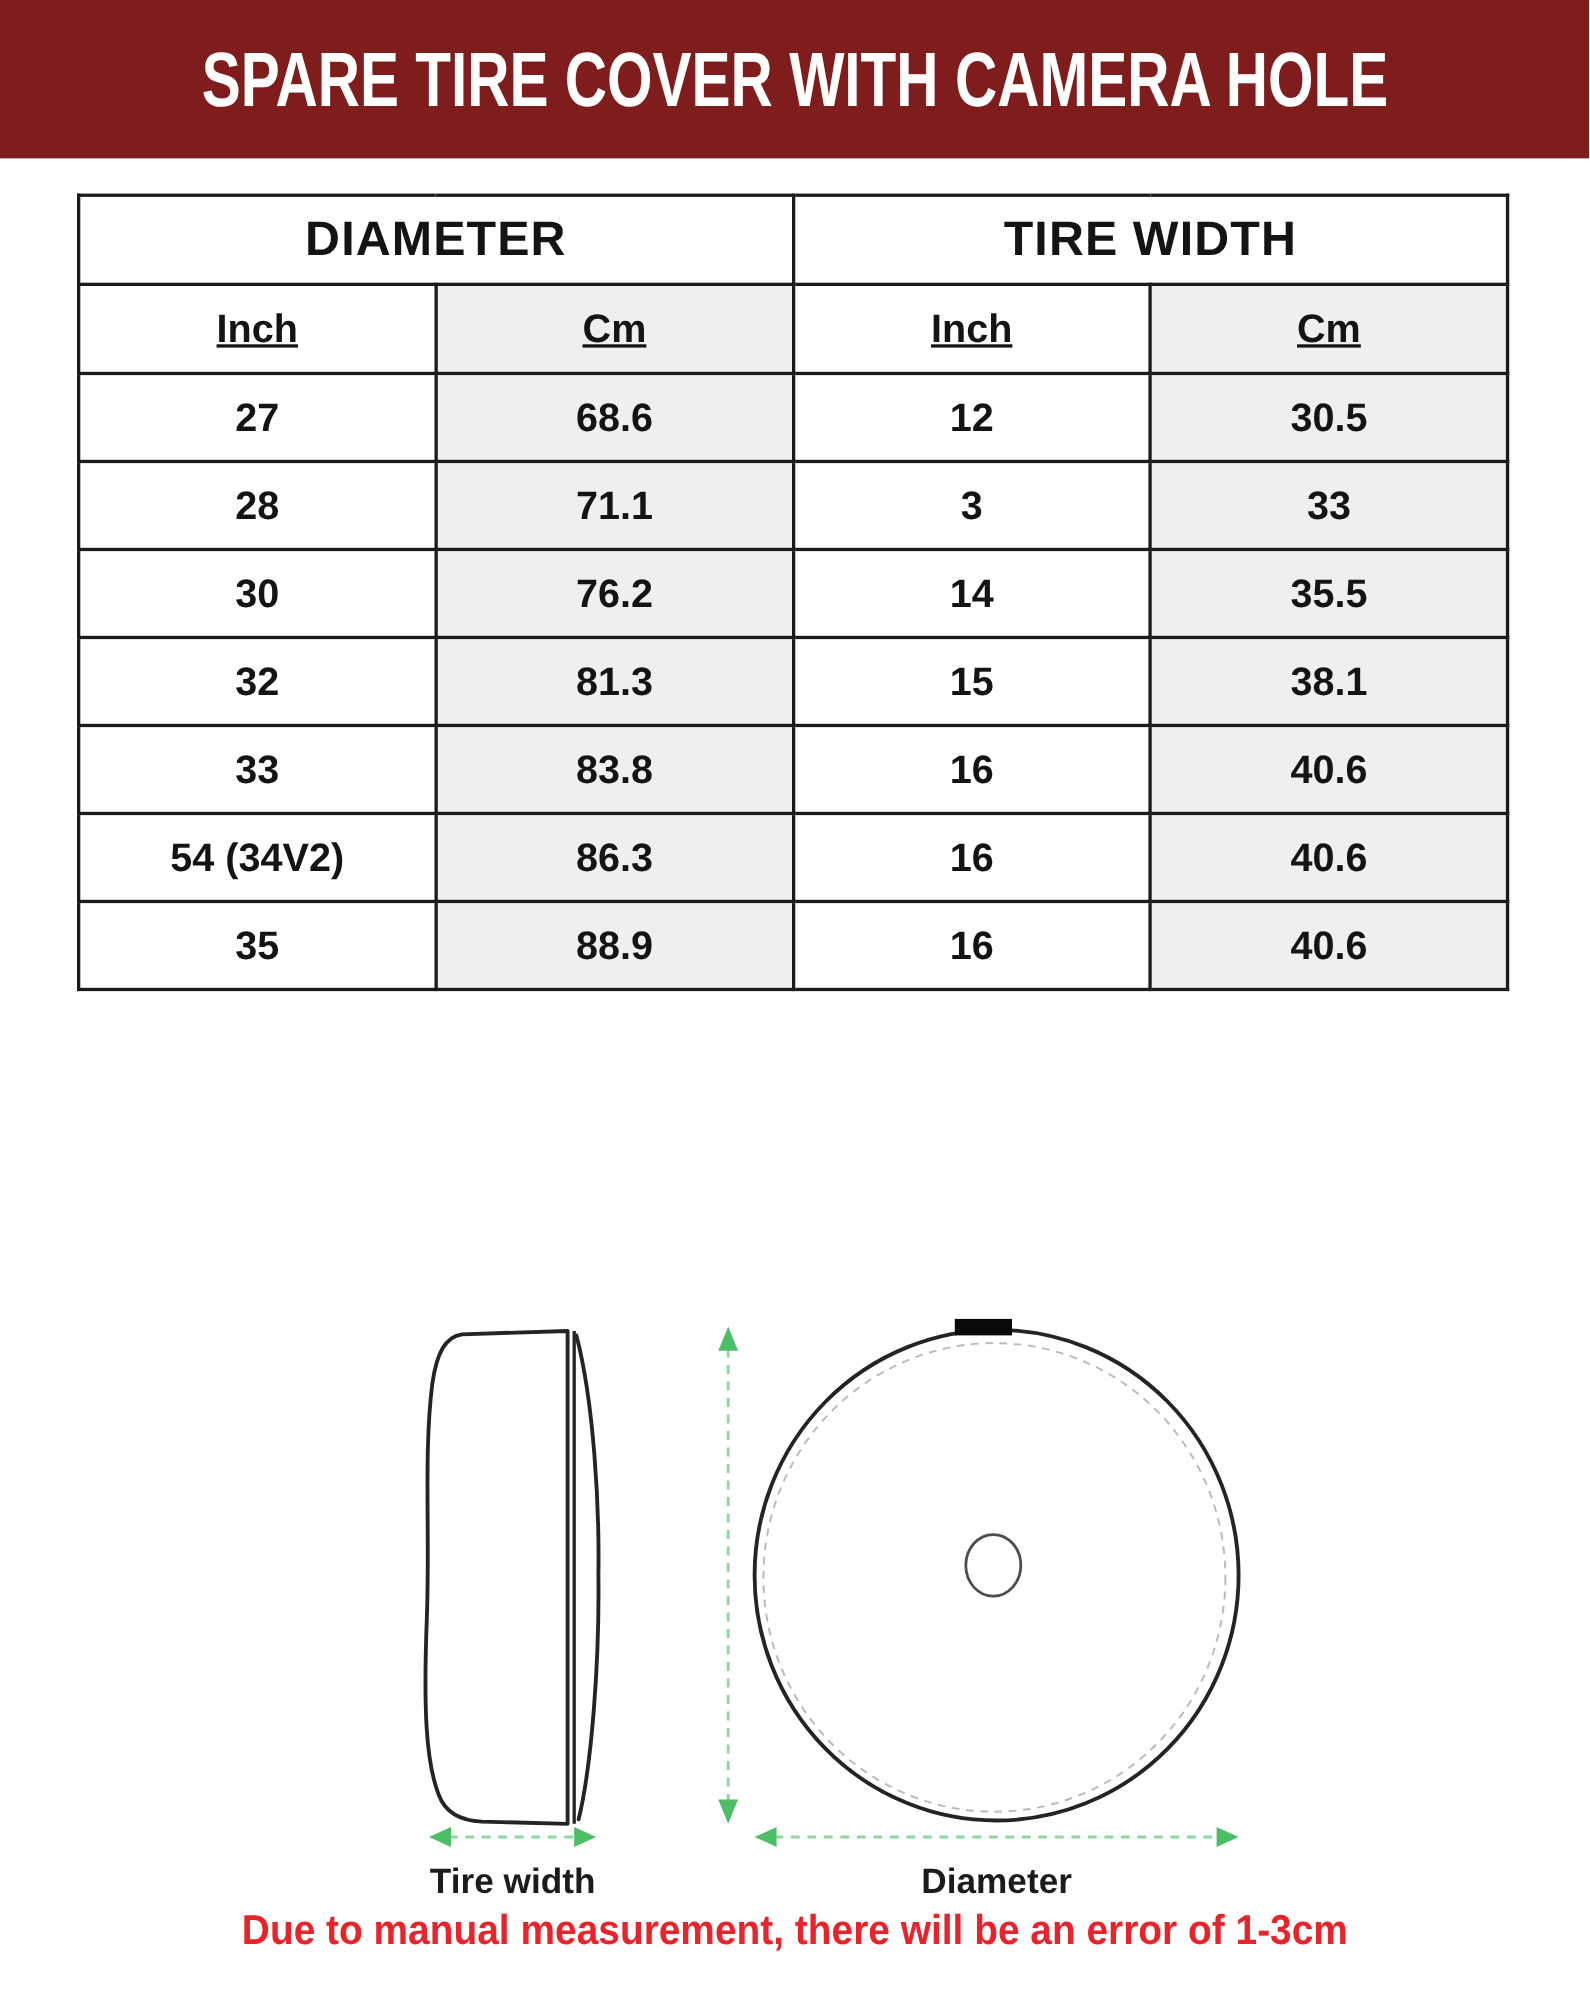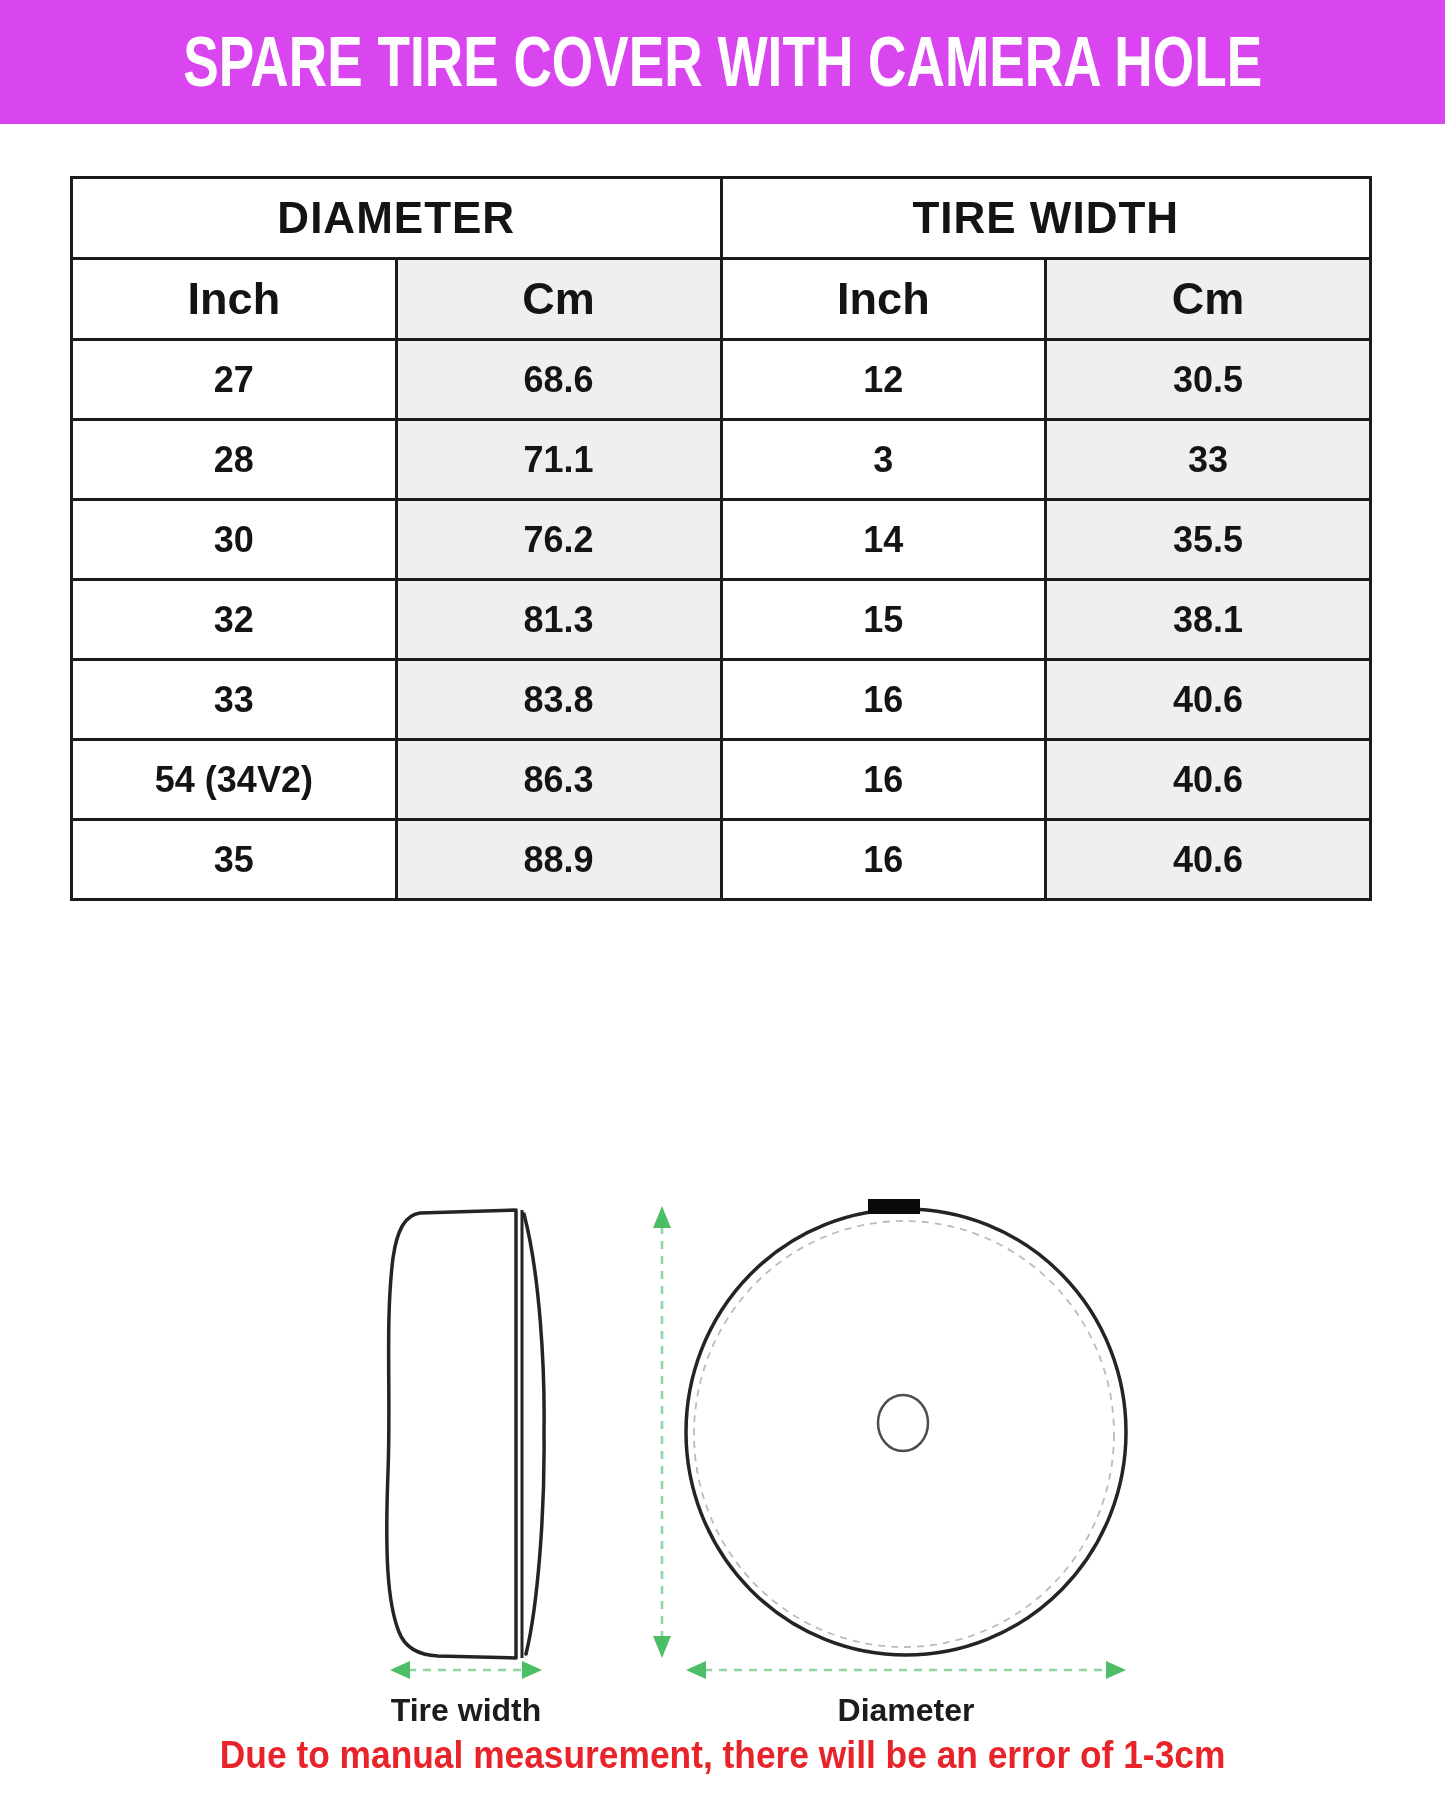--- a/index.html
+++ b/index.html
@@ -9,22 +9,22 @@
     height: 1809px;
     background: #ffffff;
     font-family: "Liberation Sans", "DejaVu Sans", sans-serif;
     overflow: hidden;
   }
 
   
   .banner {
     position: absolute;
     left: 0; top: 0;
-    width: 1445px; height: 124px;
-    background: #d946ef;
+    width: 1445px; height: 144px;
+    background: #7f1d1d;
     display: flex;
     align-items: center;
     justify-content: center;
   }
   .banner-title {
     color: #ffffff;
     font-size: 70px;
     font-weight: 800;
     letter-spacing: 0px;
     white-space: nowrap;
@@ -52,22 +52,23 @@
   }
   tr.group-row th {
     height: 78px;
     font-size: 44px;
     font-weight: 800;
     letter-spacing: 1px;
     background: #ffffff;
   }
   tr.sub-row th {
     height: 78px;
-    font-size: 45px;
+    font-size: 36px;
     font-weight: 700;
+    text-decoration: underline;
   }
   table.size-table td {
     height: 77px;
     font-size: 36px;
     font-weight: 600;
   }
   .inch-col { background: #ffffff; }
   .cm-col   { background: #EFEFEF; }
 
   

